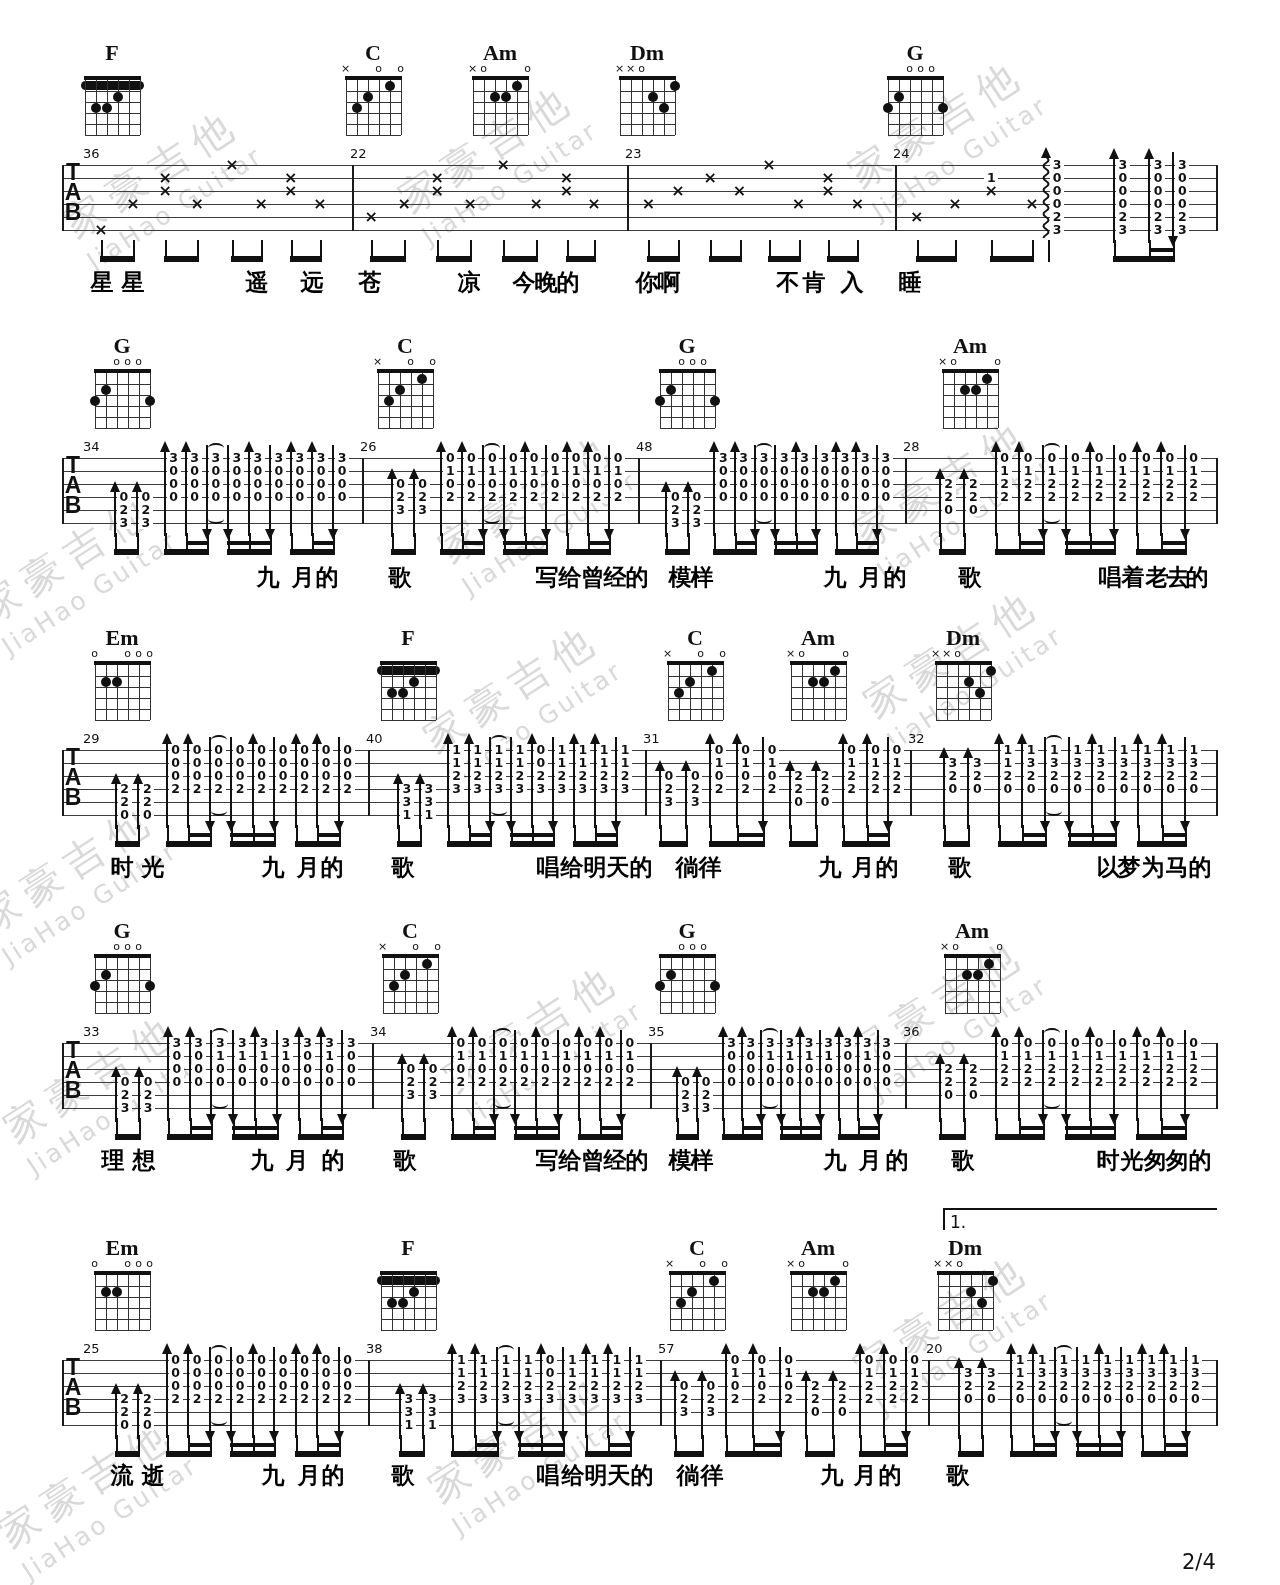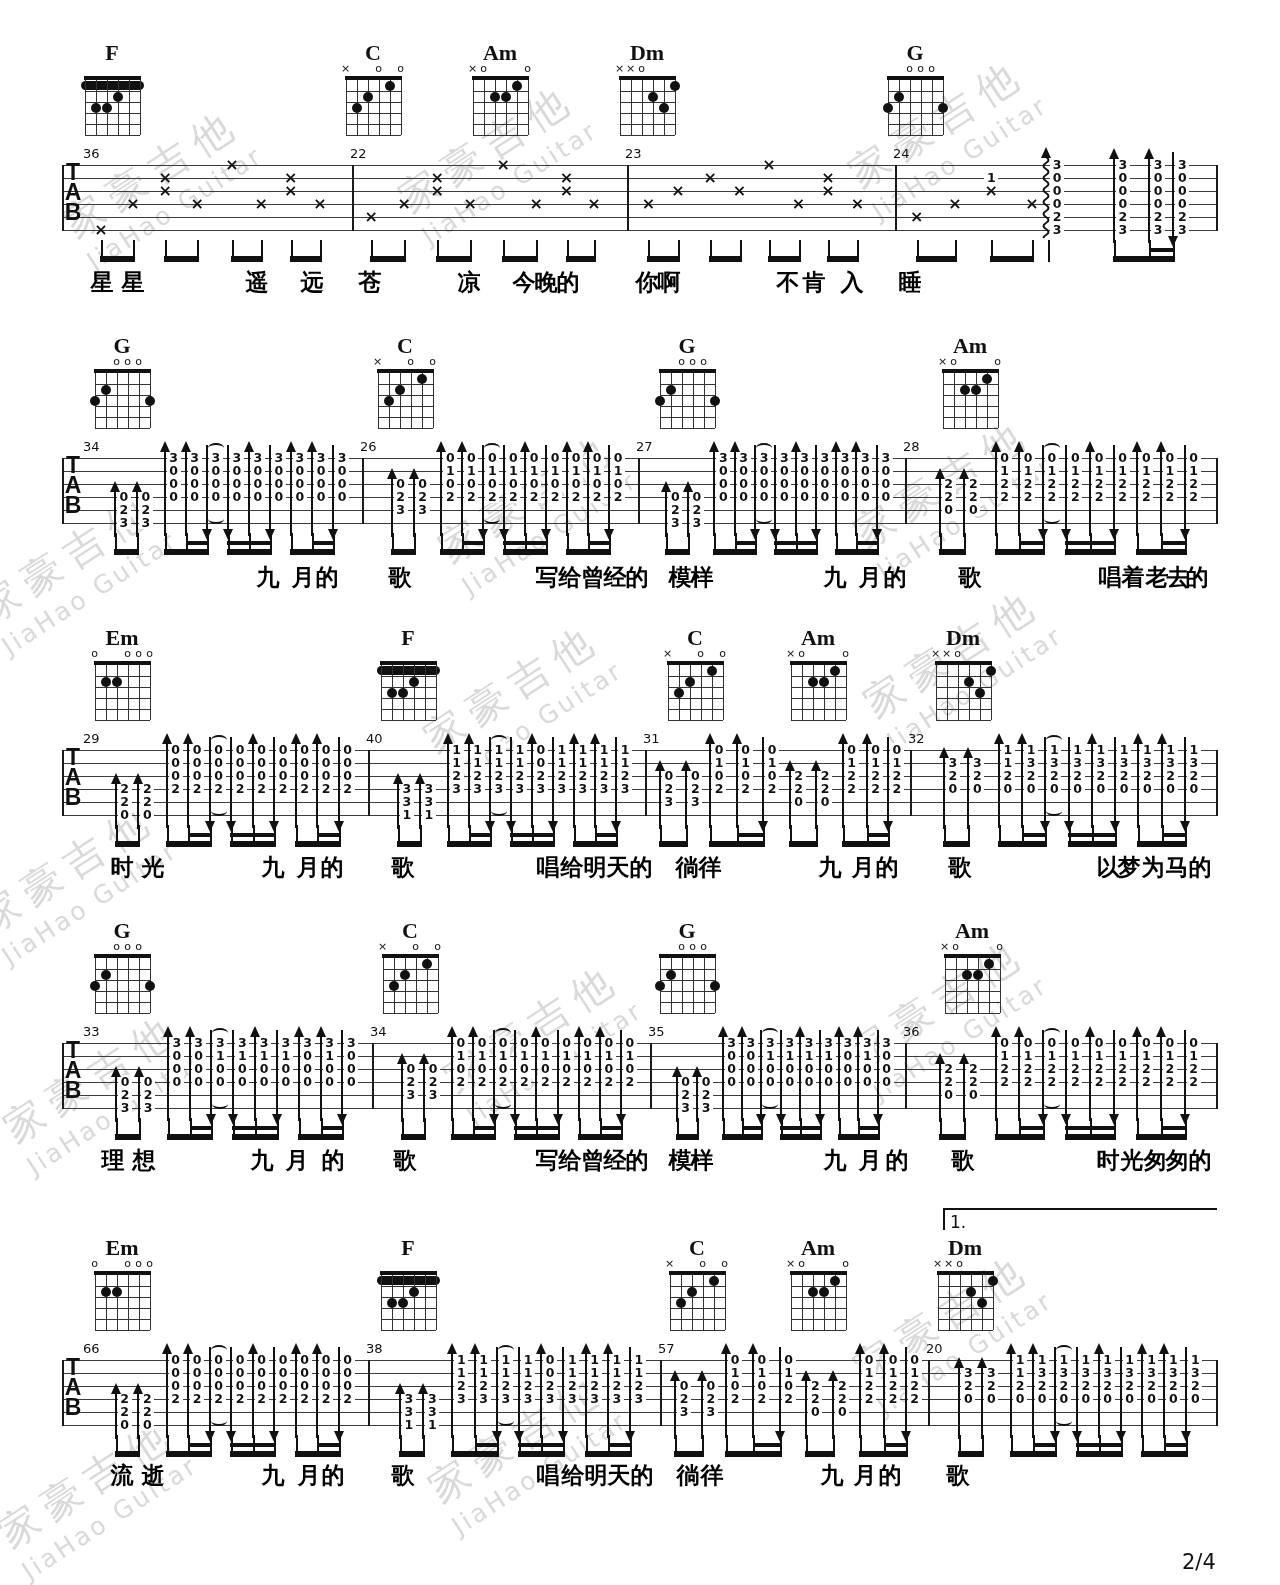--- a/index.html
+++ b/index.html
@@ -603,21 +603,21 @@
       <div class="abs stem" style="left: 567.176px; top: 533px; height: 22px;"></div>
       <div class="abs stem" style="left: 588.152px; top: 533px; height: 22px;"></div>
       <div class="abs stem" style="left: 609.128px; top: 533px; height: 22px;"></div>
       <div class="abs beam" style="left: 390.64px; top: 549px; width: 25.08px;"></div>
       <div class="abs beam" style="left: 440.32px; top: 549px; width: 44.952px;"></div>
       <div class="abs beam2" style="left: 462.296px; top: 541px; width: 22.976px;"></div>
       <div class="abs beam" style="left: 503.248px; top: 549px; width: 44.952px;"></div>
       <div class="abs beam2" style="left: 503.248px; top: 541px; width: 44.952px;"></div>
       <div class="abs beam" style="left: 566.176px; top: 549px; width: 44.952px;"></div>
       <div class="abs beam2" style="left: 588.152px; top: 541px; width: 22.976px;"></div>
-      <div class="abs mnum" style="left: 636px; top: 440px;">27</div>
+      <div class="abs mnum" style="left: 636px; top: 440px;">48</div>
       <div class="abs barline" style="left: 905px; top: 458px; height: 66px;"></div>
       <div class="abs digit" style="left: 668.38px; top: 490px;">0</div>
       <div class="abs digit" style="left: 668.38px; top: 503px;">2</div>
       <div class="abs digit" style="left: 668.38px; top: 516px;">3</div>
       <div class="abs shaft" style="left: 665.38px; top: 490px; height: 47px;"></div>
       <div class="abs tri-up" style="left: 661.38px; top: 481px;"></div>
       <div class="abs digit" style="left: 689.74px; top: 490px;">0</div>
       <div class="abs digit" style="left: 689.74px; top: 503px;">2</div>
       <div class="abs digit" style="left: 689.74px; top: 516px;">3</div>
       <div class="abs shaft" style="left: 686.74px; top: 490px; height: 47px;"></div>
@@ -1807,21 +1807,21 @@
       <div class="abs cline-v" style="left: 981.5px; top: 1275px; height: 55px;"></div>
       <div class="abs cline-v" style="left: 992.5px; top: 1275px; height: 55px;"></div>
       <div class="abs cline-h" style="left: 937.5px; top: 1286px; width: 55px;"></div>
       <div class="abs cline-h" style="left: 937.5px; top: 1297px; width: 55px;"></div>
       <div class="abs cline-h" style="left: 937.5px; top: 1308px; width: 55px;"></div>
       <div class="abs cline-h" style="left: 937.5px; top: 1319px; width: 55px;"></div>
       <div class="abs cline-h" style="left: 937.5px; top: 1330px; width: 55px;"></div>
       <div class="abs cdot" style="left: 992.5px; top: 1280.5px;"></div>
       <div class="abs cdot" style="left: 970.5px; top: 1291.5px;"></div>
       <div class="abs cdot" style="left: 981.5px; top: 1302.5px;"></div>
-      <div class="abs mnum" style="left: 83px; top: 1342px;">66</div>
+      <div class="abs mnum" style="left: 83px; top: 1342px;">25</div>
       <div class="abs barline" style="left: 368px; top: 1360px; height: 66px;"></div>
       <div class="abs digit" style="left: 117.62px; top: 1392px;">2</div>
       <div class="abs digit" style="left: 117.62px; top: 1405px;">2</div>
       <div class="abs digit" style="left: 117.62px; top: 1418px;">0</div>
       <div class="abs shaft" style="left: 114.62px; top: 1392px; height: 47px;"></div>
       <div class="abs tri-up" style="left: 110.62px; top: 1383px;"></div>
       <div class="abs digit" style="left: 140.26px; top: 1392px;">2</div>
       <div class="abs digit" style="left: 140.26px; top: 1405px;">2</div>
       <div class="abs digit" style="left: 140.26px; top: 1418px;">0</div>
       <div class="abs shaft" style="left: 137.26px; top: 1392px; height: 47px;"></div>

